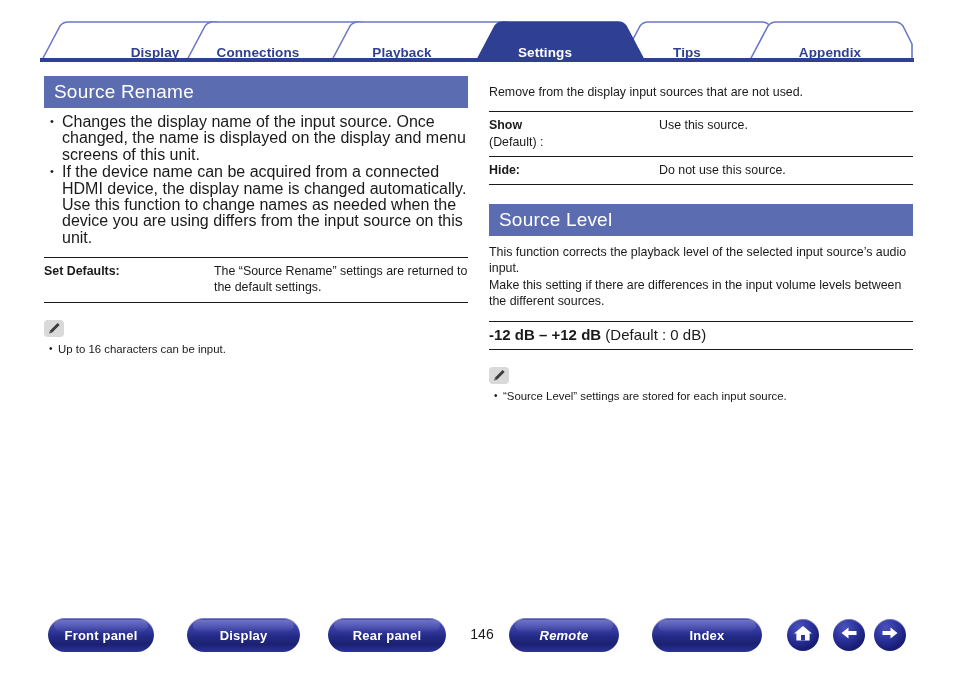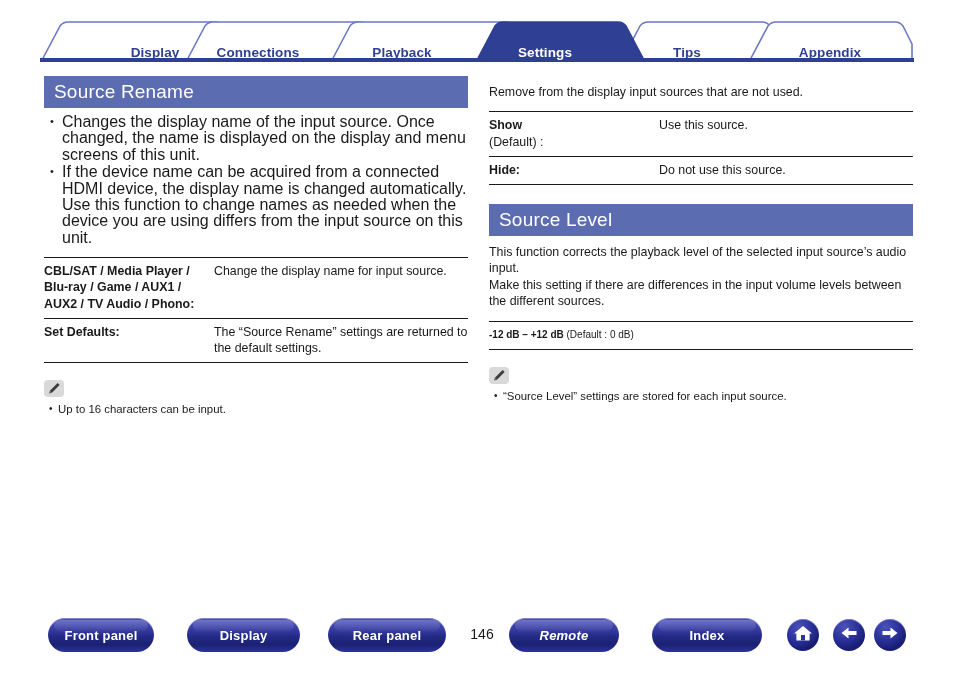--- a/index.html
+++ b/index.html
@@ -114,21 +114,21 @@
   }
   td.desc { color: #1a1a1a; }
 
   table.single {
     border-collapse: collapse;
     width: 100%;
     margin-top: 11px;
   }
   table.single td {
     padding: 5px 0 6px 0;
-    font-size: 10px;
+    font-size: 15px;
     line-height: 16.2px;
     border-top: 1.6px solid #1a1a1a;
     border-bottom: 1.6px solid #1a1a1a;
   }
   .bold { font-weight: bold; }
 
   
   .note-block { margin-top: 17px; }
   .note-icon {
     width: 20px;
@@ -260,24 +260,20 @@
 
   <div class="section-banner">Source Rename</div>
 
   <ul class="bullets">
     <li>Changes the display name of the input source. Once changed, the name is displayed on the display and menu screens of this unit.</li>
     <li>If the device name can be acquired from a connected HDMI device, the display name is changed automatically. Use this function to change names as needed when the device you are using differs from the input source on this unit.</li>
   </ul>
 
   <table class="params">
     <tbody>
-        <tr>
-      <td class="term">CBL/SAT / Media Player / Blu-ray / Game / AUX1 / AUX2 / TV Audio / Phono:</td>
-      <td class="desc">Change the display name for input source.</td>
-    </tr>
     <tr>
       <td class="term">Set Defaults:</td>
       <td class="desc">The “Source Rename” settings are returned to the default settings.</td>
     </tr>
   </tbody>
     </table>
 
   <div class="note-block">
     <span class="note-icon">
       <svg width="14" height="13" viewBox="0 0 14 13">

